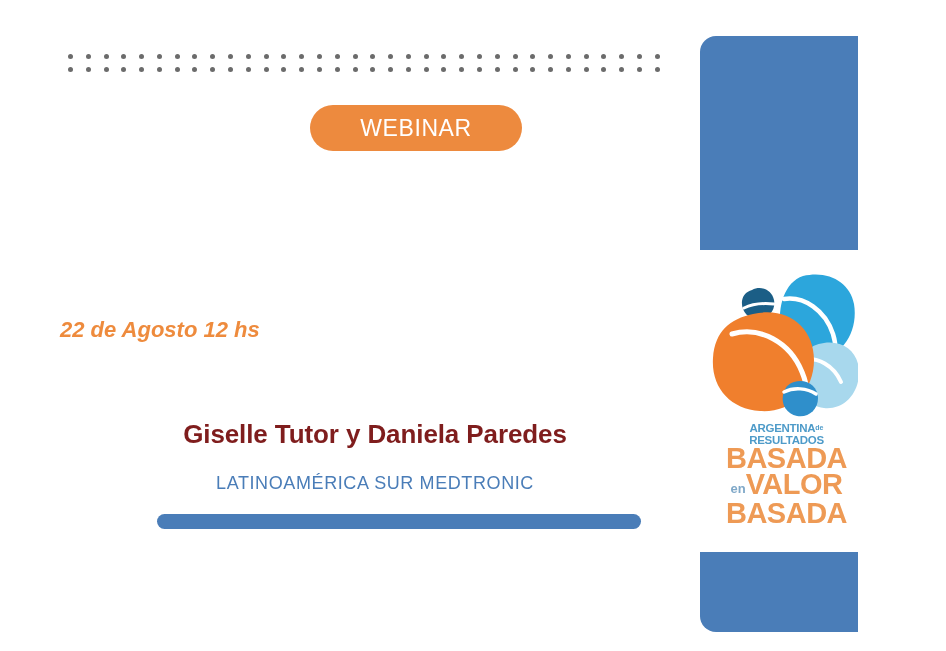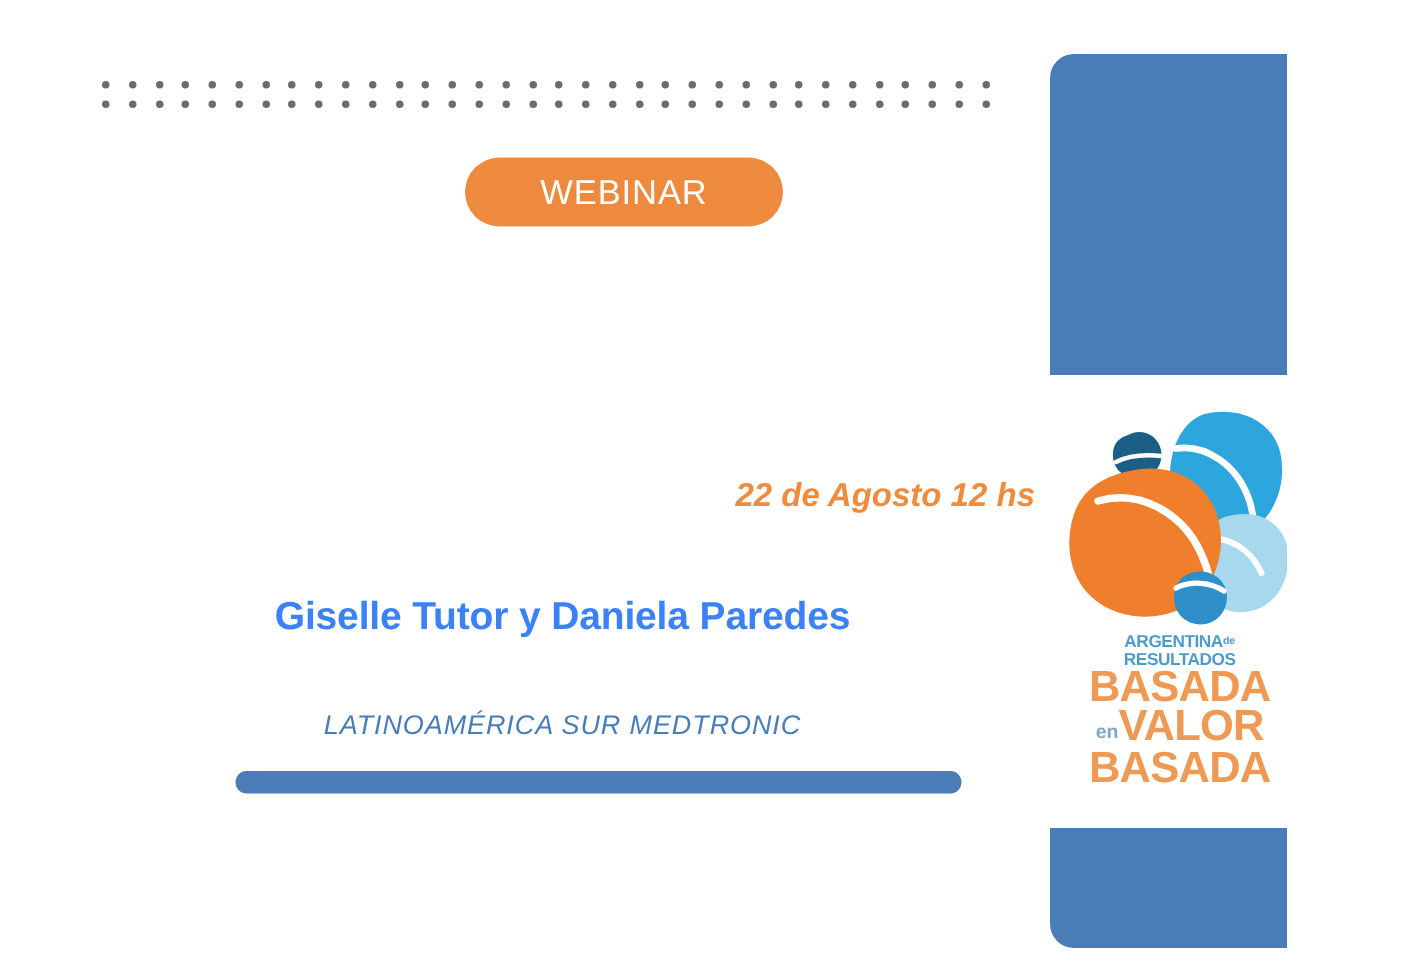--- a/index.html
+++ b/index.html
@@ -75,48 +75,47 @@
     letter-spacing: 0.1px;
     white-space: pre-wrap;
   }
 
   
   .date-line {
     position: absolute;
     left: 60px;
     top: 317px;
     width: 630px;
-    text-align: right;
+    text-align: left;
     color: #EE8B3D;
     font-weight: bold;
     font-style: italic;
     font-size: 22px;
   }
 
   
   .speakers {
     position: absolute;
     left: 60px;
-    top: 395px;
+    top: 419px;
     width: 630px;
     text-align: center;
-    color: #3b82f6;
+    color: #7f1d1d;
     font-size: 26px;
     font-weight: 600;
     letter-spacing: -0.1px;
   }
   .affiliation {
     position: absolute;
     left: 60px;
     top: 473px;
     width: 630px;
     text-align: center;
     color: #4A7DB8;
     font-size: 18px;
-    font-style: italic;
     letter-spacing: 0.6px;
   }
 
   
   .accent-bar {
     position: absolute;
     left: 157px;
     top: 514px;
     width: 484px;
     height: 15px;

